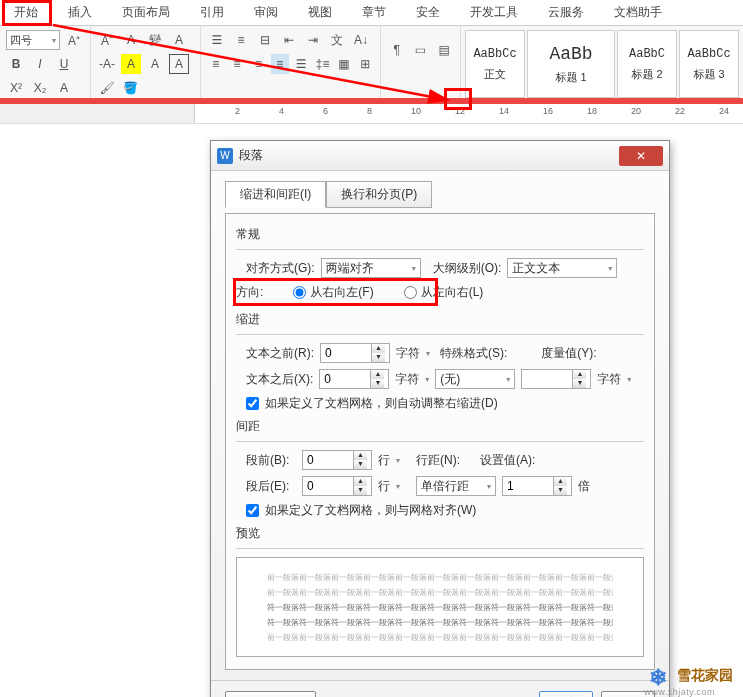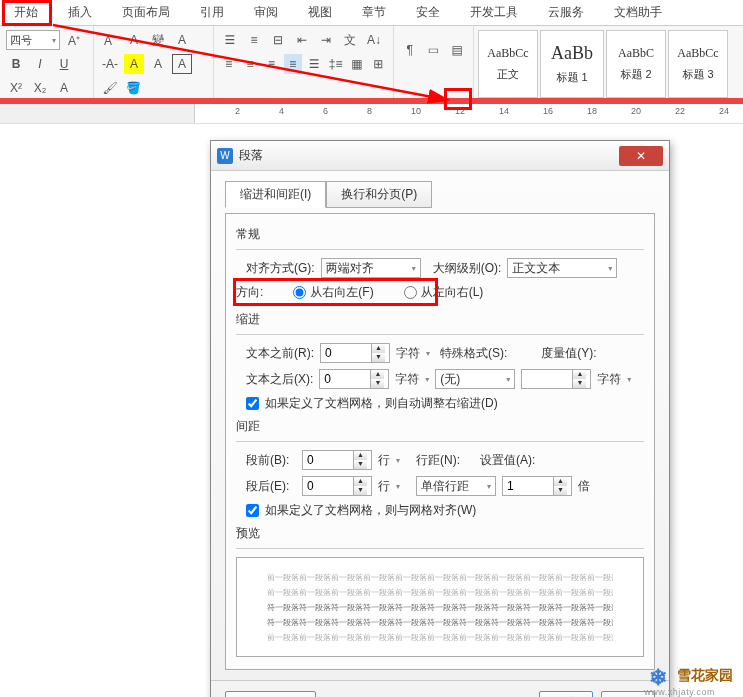--- a/index.html
+++ b/index.html
@@ -13,22 +13,22 @@
 
 
 .toolbar { display: flex; height: 78px; border-bottom: 6px solid #ef4444; background: #f7f7f7; }
 .tool-group { border-right: 1px solid #ddd; padding: 4px 6px; display: flex; flex-direction: column; justify-content: flex-start; }
 .tool-row { display: flex; align-items: center; gap: 4px; margin-bottom: 4px; }
 .font-sel { width: 54px; height: 20px; border: 1px solid #aaa; background: #fff; font-size: 11px; padding: 0 3px; display: flex; align-items: center; justify-content: space-between; }
 .icon-btn { width: 20px; height: 20px; display: inline-flex; align-items: center; justify-content: center; color: #555; cursor: pointer; }
 .tri { font-size: 8px; color: #888; }
 .styles-group { display: flex; padding: 4px; gap: 2px; }
 .style-card { width: 60px; height: 68px; border: 1px solid #ccc; background: #fff; display: flex; flex-direction: column; align-items: center; justify-content: center; font-size: 10px; }
-.style-card.big { width: 64px; }
-.style-preview { font-size: 12px; margin-bottom: 6px; font-family: Liberation Serif, serif; }
+.style-card.big { width: 88px; }
+.style-preview { font-size: 12px; margin-bottom: 6px; font-family: Liberation Mono, monospace; }
 .style-preview.big { font-size: 18px; }
 .style-name { font-size: 11px; }
 .red-box-2 { position: absolute; left: 444px; top: 88px; width: 28px; height: 22px; border: 3px solid #f00; pointer-events: none; z-index: 10; }
 
 
 .ruler { height: 20px; background: #fff; border-bottom: 1px solid #ddd; position: relative; margin-left: 0; display: flex; }
 .ruler-left { width: 195px; background: #f0f0f0; border-right: 1px solid #ccc; }
 .ruler-scale { flex: 1; position: relative; font-size: 9px; color: #666; }
 .ruler-tick { position: absolute; top: 2px; }
 

